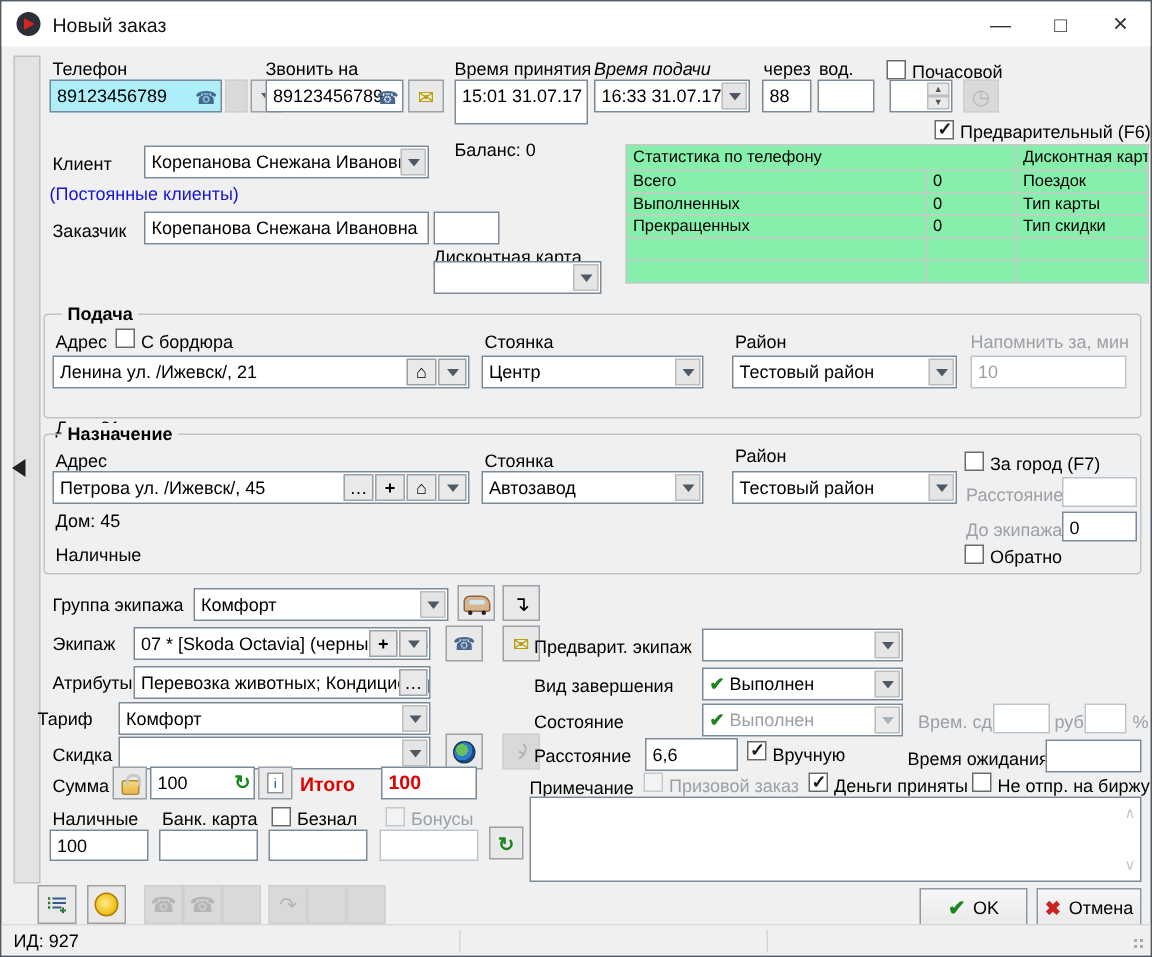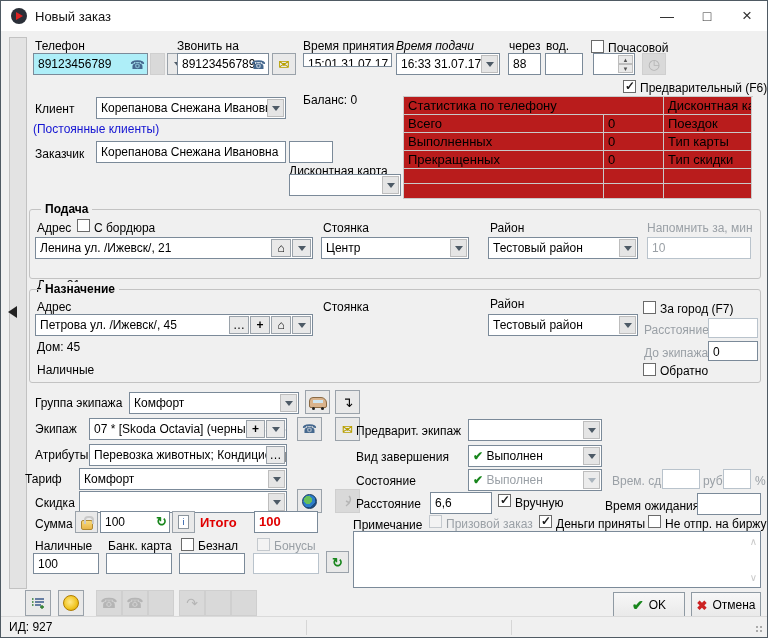--- a/index.html
+++ b/index.html
@@ -40,21 +40,21 @@
   .group-title { position:absolute; background:#f0f0f0; padding:0 4px; font-weight:bold; white-space:nowrap; }
   .icon-phone { color:#45688e; font-size:12px; }
   .icon-mail { color:#b8a000; font-size:13px; text-shadow:0 0 0 #b8a000; }
   .icon-green { color:#18861c; font-weight:bold; }
   .red { color:#e00000; font-weight:bold; }
   .spin { position:absolute; right:1px; top:1px; bottom:1px; width:15px; display:flex; flex-direction:column; }
   .spin > div { flex:1; background:#e9e9e9; border:1px solid #bdbdbd; font-size:6px; line-height:6px; color:#555; display:flex; align-items:center; justify-content:center; }
   .strip { position:absolute; left:8px; top:36px; width:18px; height:552px; background:#e3e3e3; border:1px solid #c2c2c2; }
   .collapse-arrow { position:absolute; left:7px; top:305px; width:0; height:0; border-right:9px solid #222; border-top:6px solid transparent; border-bottom:6px solid transparent; }
   
-  table.stats { position:absolute; left:402px; top:95px; width:348px; border-collapse:collapse; background:#b91c1c; font-size:13px; table-layout:fixed; }
+  table.stats { position:absolute; left:416px; top:95px; width:348px; border-collapse:collapse; background:#86efac; font-size:11px; table-layout:fixed; }
   table.stats th, table.stats td { border:1px solid #c9c9c9; padding:1px 4px; height:15px; overflow:hidden; white-space:nowrap; font-weight:normal; text-align:left; }
   table.stats th { height:17px; }
   td.num { text-align:right; }
   
   .notearea { position:absolute; left:352px; top:530px; width:408px; height:57px; background:#fff; border:1px solid #7b8a99; }
   .scrollhint { position:absolute; right:3px; color:#c9c9c9; font-size:10px; }
   
   .statusbar { position:absolute; left:0; right:0; bottom:0; height:21px; background:#f0f0f0; border-top:1px solid #dadada; }
   .statusbar .sep { position:absolute; top:3px; width:1px; height:15px; background:#d6d6d6; }
   .grip { position:absolute; right:3px; bottom:3px; width:8px; height:8px;
@@ -104,21 +104,21 @@
   <div class="lbl" style="left:176px; top:38px;">Звонить на</div>
   <div class="fld" style="left:176px; top:52px; width:92px; height:22px; padding-right:18px;">
     <span>89123456789</span>
     <span class="icon-phone" style="position:absolute; right:2px; top:3px;">☎</span>
   </div>
   <div class="btn" style="left:271px; top:52px; width:24px; height:22px;">
       <span class="icon-mail">✉</span>
     </div>
 
   <div class="lbl" style="left:302px; top:38px;">Время принятия</div>
-  <div class="fld" style="left:302px; top:52px; width:89px; height:14px;"><span>15:01 31.07.17</span></div>
+  <div class="fld" style="left:302px; top:52px; width:89px; height:30px;"><span>15:01 31.07.17</span></div>
 
   <div class="lbl" style="left:395px; top:38px;font-style:italic;">Время подачи</div>
   <div class="combo" style="left:395px; top:52px; width:104px; height:22px;">
     <span>16:33 31.07.17</span>
     <span class="arr">
         <span class="tri"></span>
       </span>
   </div>
 
   <div class="lbl" style="left:508px; top:38px;">через</div>
@@ -255,20 +255,26 @@
         <span>+</span>
       </span>
     <span class="btn" style="right:21px; top:1px; width:20px; height:18px;">
         <span>⌂</span>
       </span>
     <span class="btn" style="right:1px; top:1px; width:19px; height:18px;">
         <span class="tri"></span>
       </span>
   </div>
   <div class="lbl" style="left:322px; top:299px;">Стоянка</div>
+  <div class="combo" style="left:320px; top:313px; width:148px; height:22px;">
+    <span>Автозавод</span>
+    <span class="arr">
+        <span class="tri"></span>
+      </span>
+  </div>
   <div class="lbl" style="left:489px; top:296px;">Район</div>
   <div class="combo" style="left:487px; top:313px; width:150px; height:22px;">
     <span>Тестовый район</span>
     <span class="arr">
         <span class="tri"></span>
       </span>
   </div>
   <div class="cb" style="left:642px; top:300px;"></div>
   <div class="lbl" style="left:659px; top:301px;">За город (F7)</div>
   <div class="lbl gray" style="left:643px; top:322px;">Расстояние</div>

